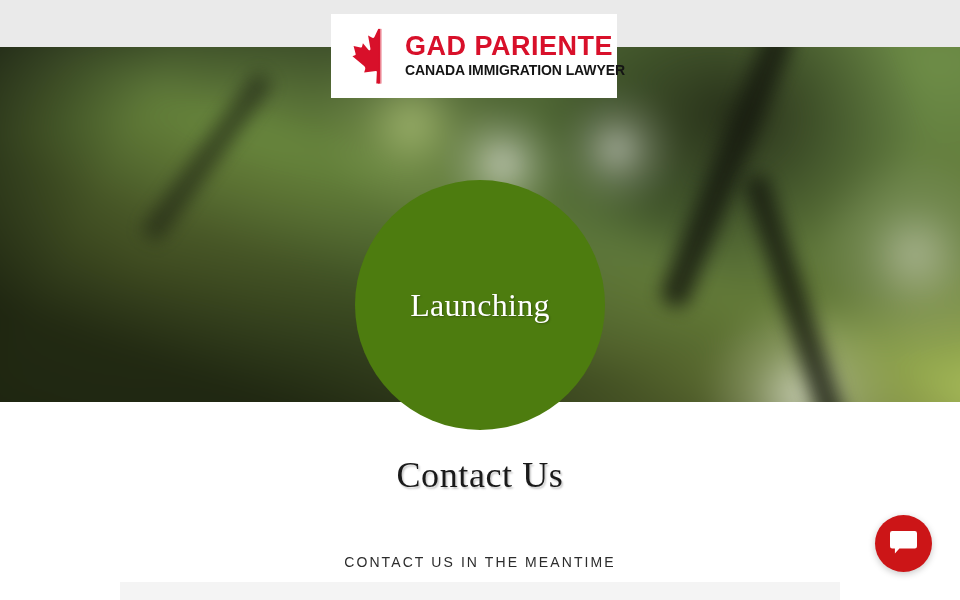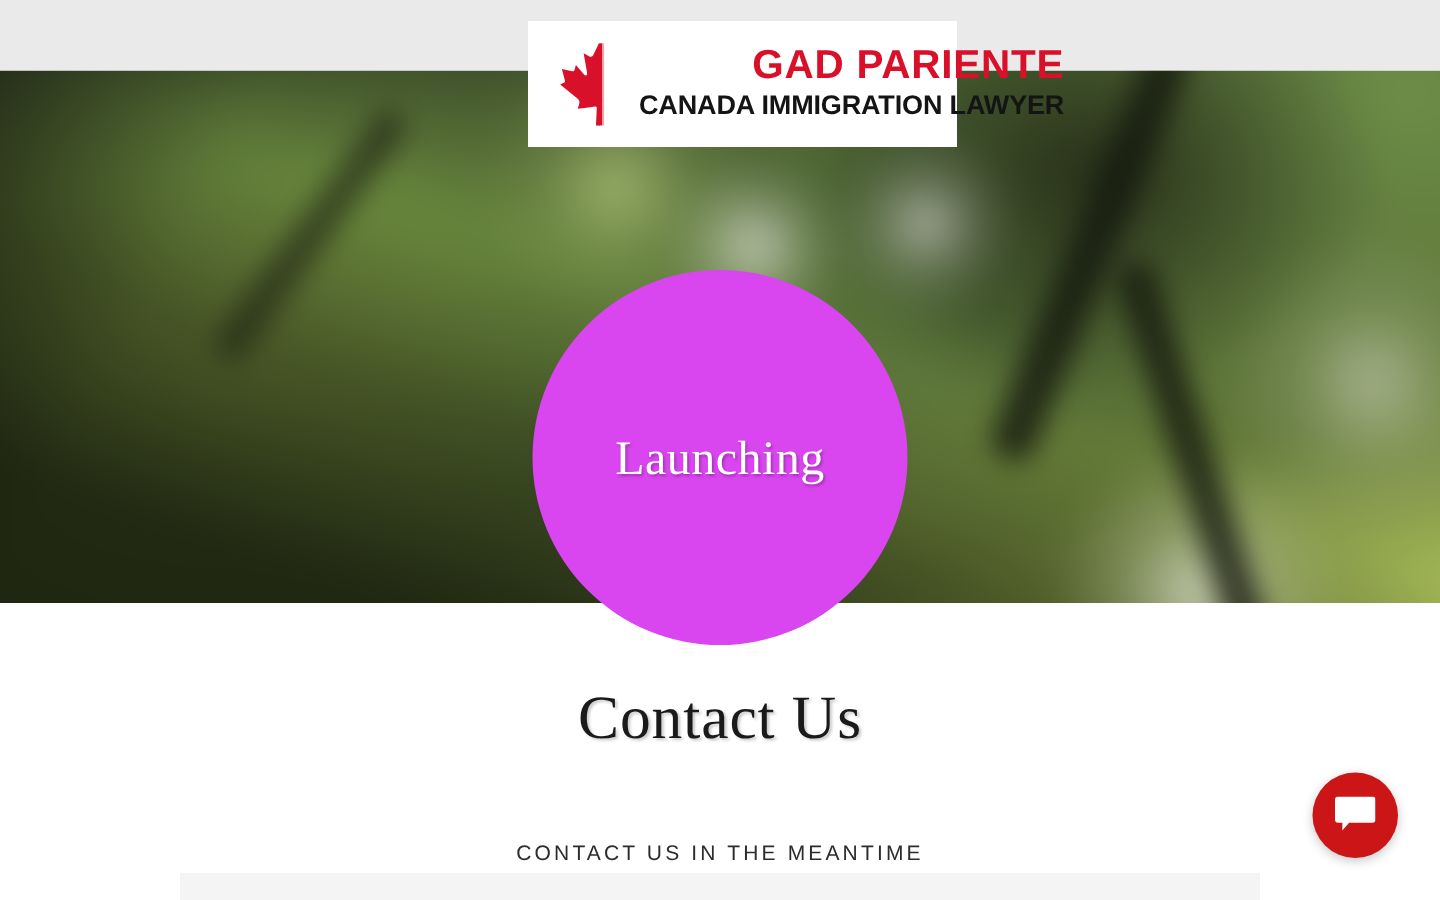--- a/index.html
+++ b/index.html
@@ -95,31 +95,30 @@
     left: 196px; top: 10px;
     width: 22px; height: 200px;
     transform: rotate(36deg);
     border-radius: 40px;
     background: rgba(26,32,18,0.60);
   }
 
   
   .logo-plate {
     position: absolute;
-    left: 352px;
+    left: 331px;
     top: 14px;
     width: 286px;
     height: 84px;
     background: #ffffff;
     z-index: 5;
     display: flex;
     align-items: center;
     padding-left: 14px;
     box-sizing: border-box;
-    text-align: right;
   }
   .logo-leaf {
     width: 54px;
     height: 58px;
     flex: 0 0 auto;
     display: block;
   }
   .logo-words {
     margin-left: 6px;
     display: flex;
@@ -132,36 +131,36 @@
     font-weight: bold;
     font-size: 27px;
     letter-spacing: 0.5px;
     line-height: 1.02;
     white-space: nowrap;
   }
   .logo-sub {
     color: #141414;
     font-family: "Liberation Sans Narrow", "Liberation Sans", sans-serif;
     font-weight: bold;
-    font-size: 18px;
+    font-size: 14px;
     letter-spacing: -0.1px;
     line-height: 1.2;
     margin-top: 2px;
     white-space: nowrap;
   }
 
   
   .badge {
     position: absolute;
     left: 355px;
     top: 180px;
     width: 250px;
     height: 250px;
     border-radius: 50%;
-    background: #d946ef;
+    background: #4d7c0f;
     z-index: 6;
     display: flex;
     align-items: center;
     justify-content: center;
     text-align: center;
   }
   .badge-text {
     color: #ffffff;
     font-family: "Liberation Serif", "DejaVu Serif", serif;
     font-size: 32px;
@@ -177,21 +176,21 @@
     left: 0;
     top: 402px;
     width: 960px;
     z-index: 3;
     text-align: center;
   }
   .contact-heading {
     margin-top: 52px;
     color: #1a1a1a;
     font-family: "Liberation Serif", "DejaVu Serif", serif;
-    font-size: 41px;
+    font-size: 36px;
     letter-spacing: 0.6px;
     text-shadow: 1.5px 1.5px 2px rgba(0,0,0,0.22);
   }
   .contact-sub {
     margin-top: 58px;
     color: #2c2c2c;
     font-family: "Liberation Sans", sans-serif;
     font-size: 14px;
     font-weight: normal;
     letter-spacing: 2.1px;

